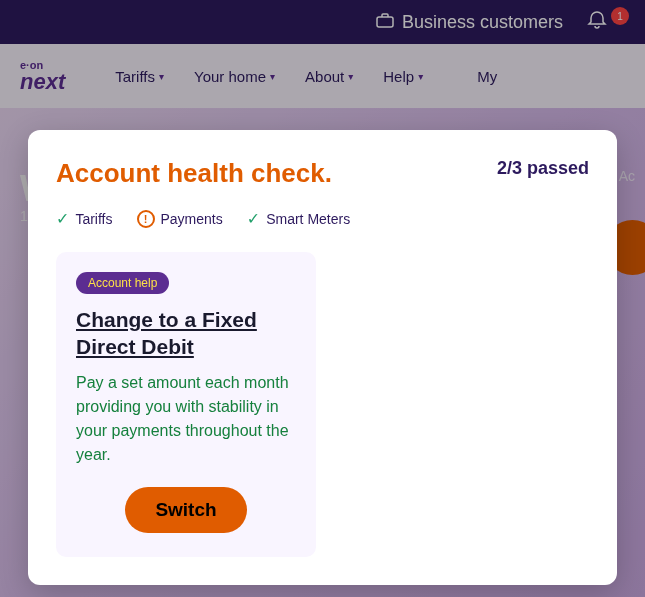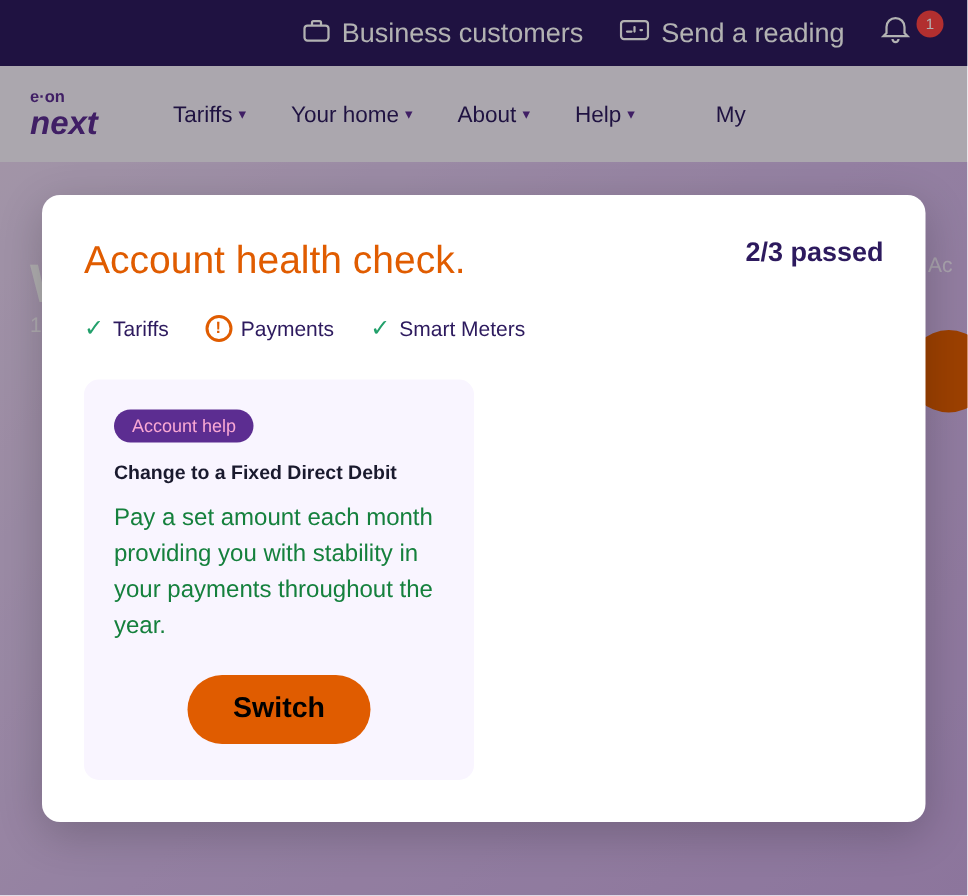--- a/index.html
+++ b/index.html
@@ -155,21 +155,21 @@
     }
 
     .modal-header {
       display: flex;
       justify-content: space-between;
       align-items: flex-start;
       margin-bottom: 20px;
     }
     .modal-title {
       font-size: 26px;
-      font-weight: normal;
+      font-weight: bold;
       color: #e05c00;
     }
     .modal-score {
       font-size: 18px;
       font-weight: bold;
       color: #2d1a5e;
     }
 
     .checks-row {
       display: flex;
@@ -205,32 +205,33 @@
     
     .card {
       background: #f9f5ff;
       border-radius: 10px;
       padding: 20px 20px 24px 20px;
       max-width: 260px;
     }
     .card-tag {
       display: inline-block;
       background: #5c2d91;
-      color: #f9a8d4;
+      color: #fde047;
       font-size: 12px;
       padding: 4px 12px;
       border-radius: 20px;
       margin-bottom: 12px;
     }
     .card-title {
-      font-size: 13px;
+      font-size: 21px;
       font-weight: bold;
       color: #1a1a2e;
       margin-bottom: 10px;
       line-height: 1.3;
+      text-decoration: underline;
     }
     .card-desc {
       font-size: 16px;
       color: #15803d;
       line-height: 1.5;
       margin-bottom: 20px;
     }
     .switch-btn {
       background: #e05c00;
       color: #000000;
@@ -258,29 +259,20 @@
 
 <div class="top-bar">
   <div class="top-bar-item">
     <span>
       <svg width="18" height="16" viewBox="0 0 18 16" fill="none">
         <rect x="1" y="5" width="16" height="10" rx="2" stroke="white" stroke-width="1.5" fill="none"></rect>
         <path d="M6 5V3a1 1 0 011-1h4a1 1 0 011 1v2" stroke="white" stroke-width="1.5" fill="none"></path>
       </svg>
     </span>
     <span>Business customers</span>
-  </div>
-  <div class="top-bar-item">
-    <span>
-      <svg width="20" height="16" viewBox="0 0 20 16" fill="none">
-        <rect x="1" y="2" width="18" height="12" rx="2" stroke="white" stroke-width="1.5" fill="none"></rect>
-        <path d="M5 9h3M10 6v3M14 8h1" stroke="white" stroke-width="1.5" stroke-linecap="round"></path>
-      </svg>
-    </span>
-    <span>Send a reading</span>
   </div>
   <div class="notification-wrapper">
     <span>
       <svg width="20" height="20" viewBox="0 0 20 20" fill="none">
         <path d="M10 2a6 6 0 00-6 6v4l-2 2h16l-2-2V8a6 6 0 00-6-6z" stroke="white" stroke-width="1.5" fill="none"></path>
         <path d="M8 16a2 2 0 004 0" stroke="white" stroke-width="1.5" fill="none"></path>
       </svg>
     </span>
     <span class="notification-badge">1</span>
   </div>

